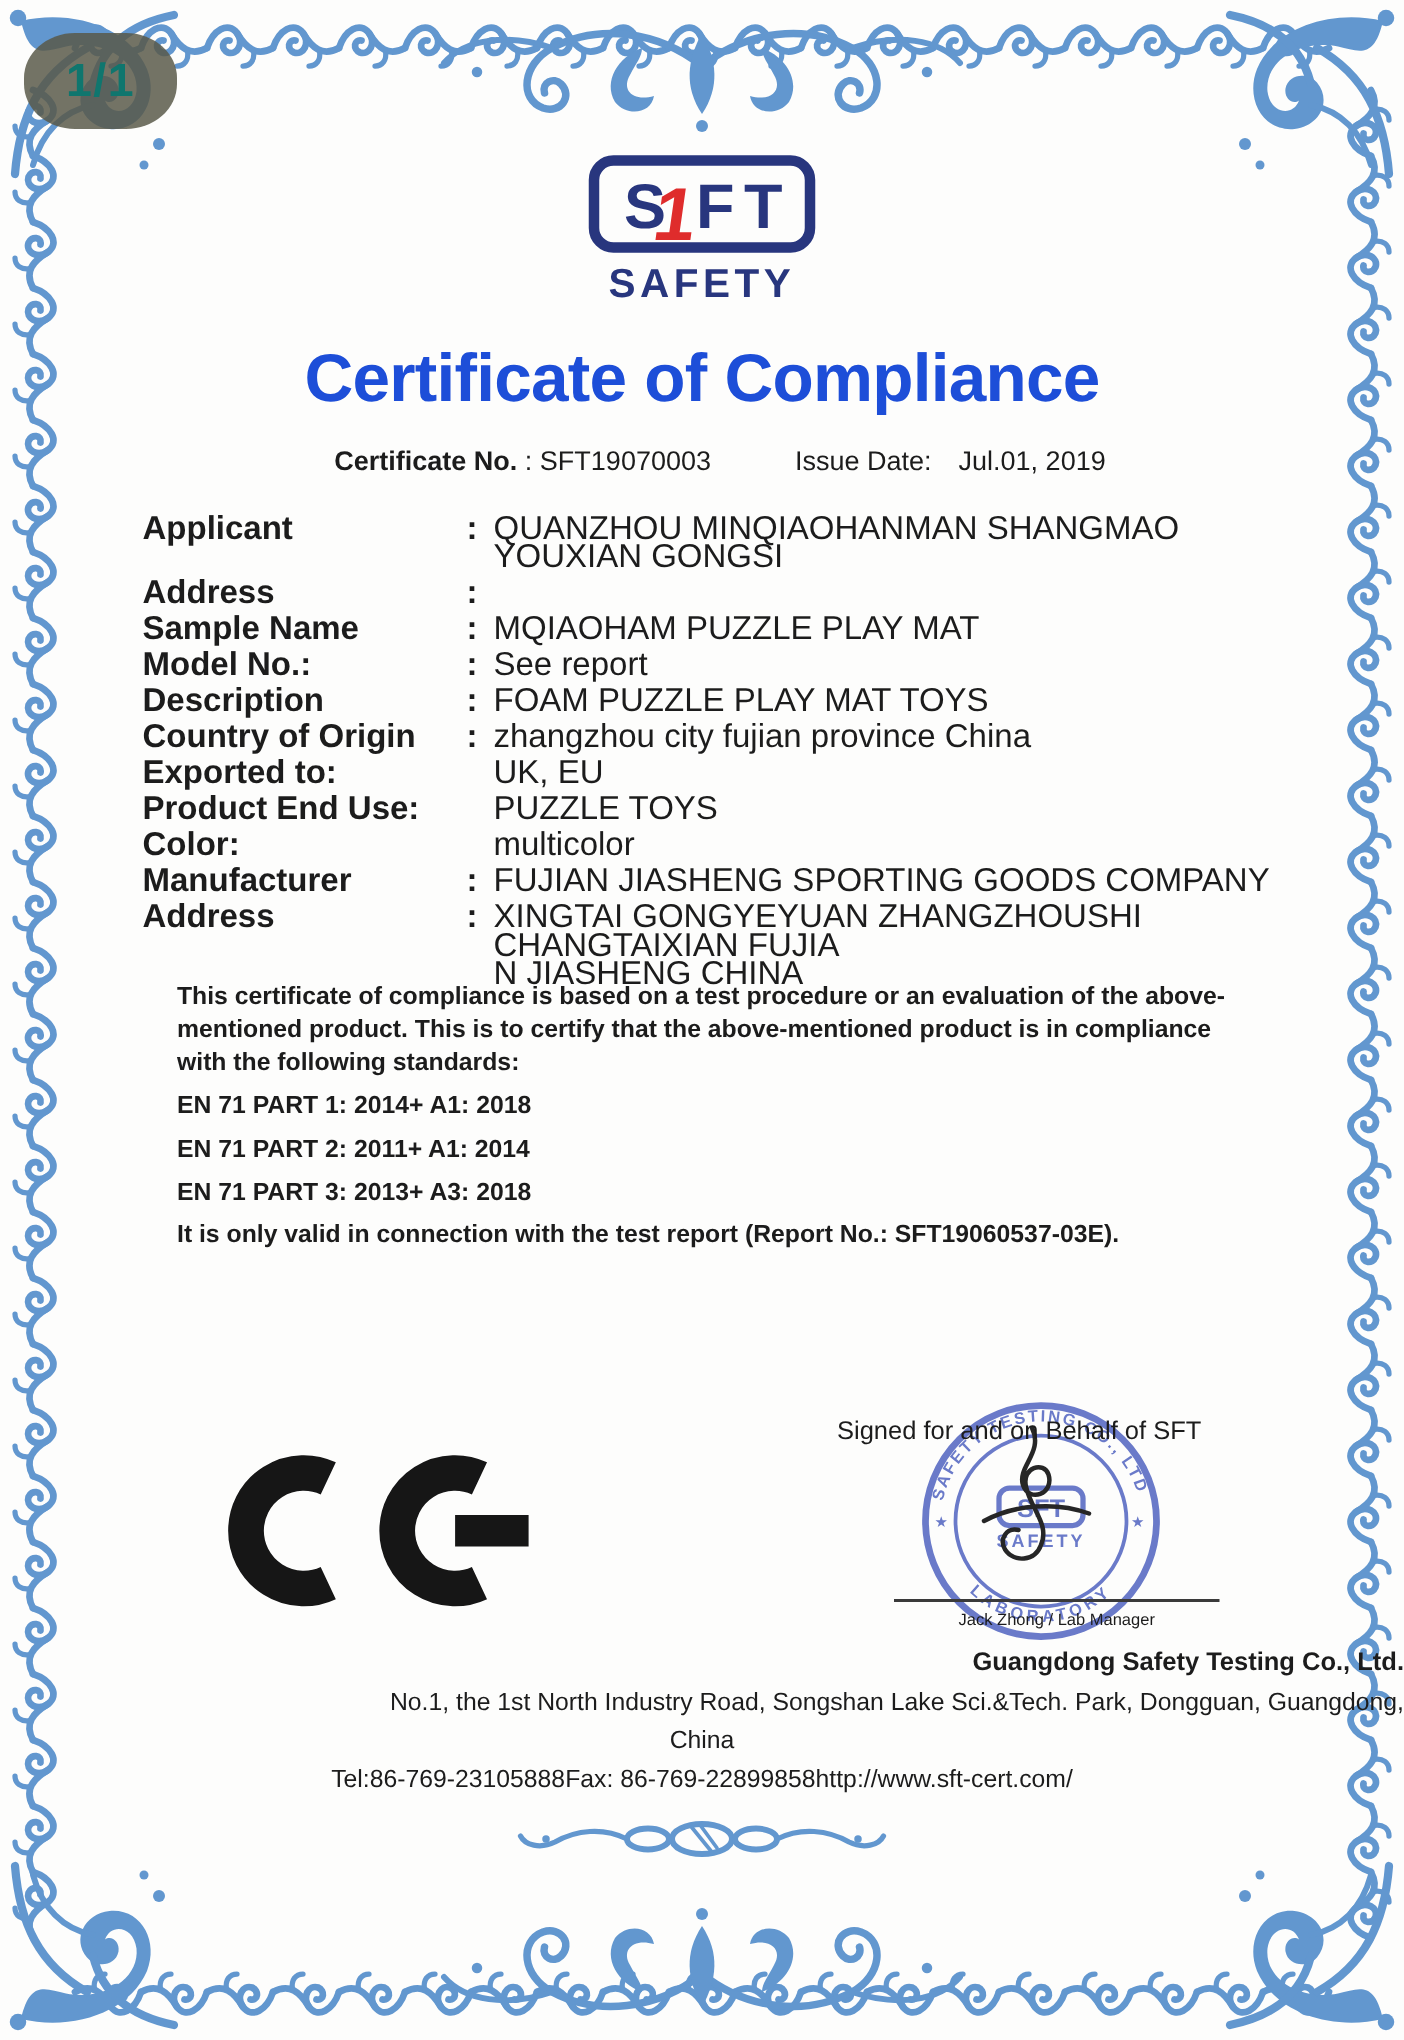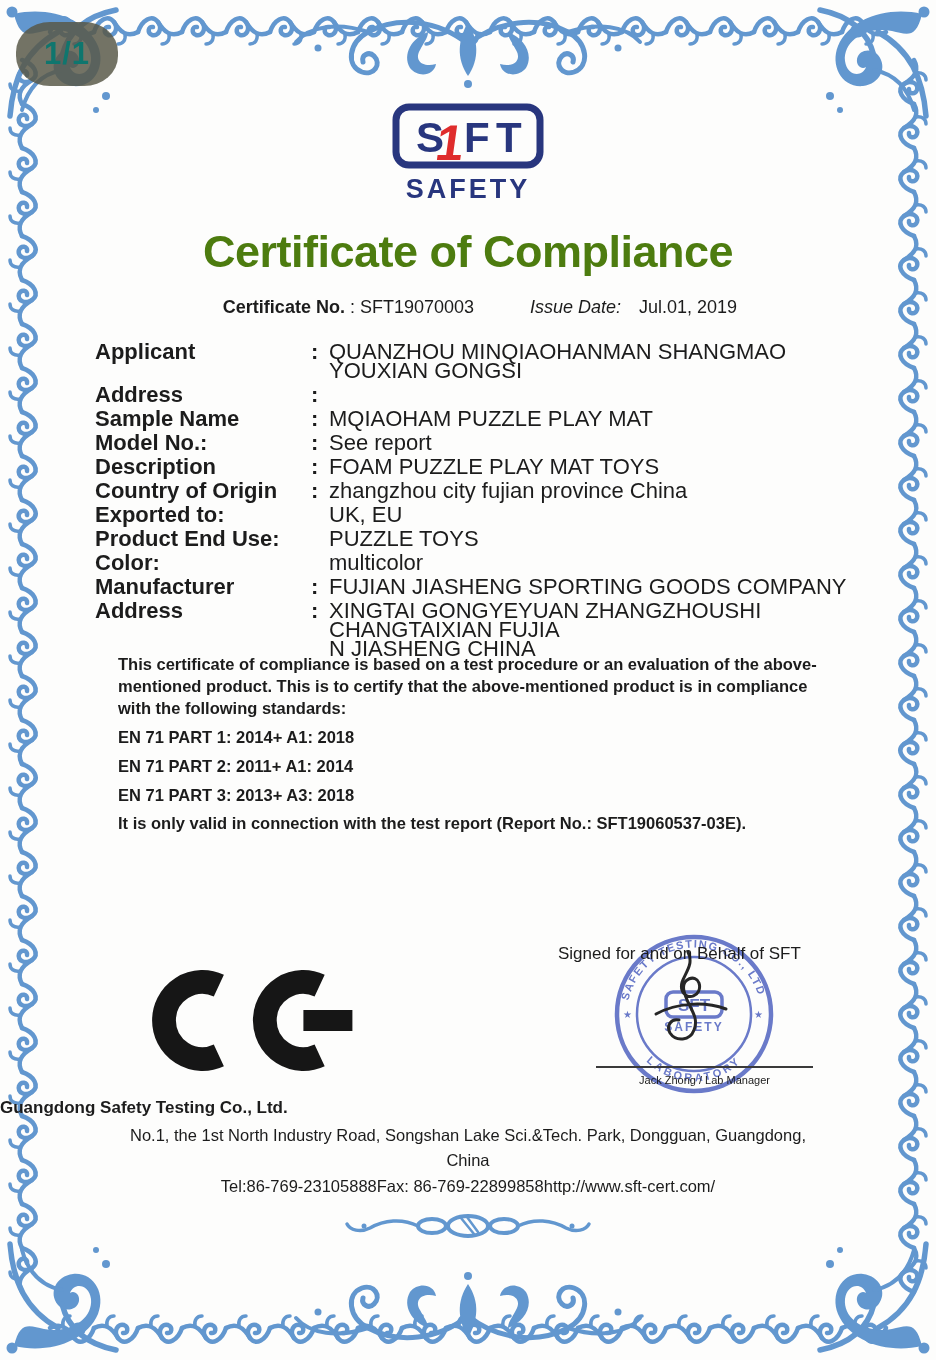--- a/index.html
+++ b/index.html
@@ -16,46 +16,46 @@
     display:flex;align-items:center;justify-content:center;
     color:#0f766e;font-size:31px;font-weight:bold;letter-spacing:1px;
   }
   
   .border-svg{left:0;top:0;z-index:1;}
   .content{position:absolute;inset:0;z-index:2;}
   
   .logo{left:390px;top:102px;}
   
   .title{left:0;top:226px;width:936px;text-align:center;
-    font-size:45px;font-weight:bold;letter-spacing:-.5px;color:#4d7c0f;}
+    font-size:45px;font-weight:bold;letter-spacing:-.5px;color:#1d4ed8;}
   .certline{left:12px;top:297px;width:936px;display:flex;justify-content:center;gap:56px;
     font-size:18px;}
   .certline .lbl{font-weight:bold;}
   .certline .pre{white-space:pre;}
-  .issue .il{margin-right:18px;font-style:italic;}
+  .issue .il{margin-right:18px;}
   
   .fields{left:95px;top:342px;width:760px;font-size:22px;line-height:19px;}
   .frow{display:grid;grid-template-columns:216px 18px 1fr;margin-bottom:5px;}
   .flabel{font-weight:bold;}
   .fsep{font-weight:bold;}
   .fvalue .v2{display:block;}
   
   .statement{left:118px;top:653px;width:712px;font-weight:bold;font-size:16.5px;line-height:22px;}
   .std{margin-top:7px;}
   .std.first{margin-top:0;}
   .validity{margin-top:6px;}
   
   .signedfor{left:558px;top:944px;font-size:17px;z-index:3;}
   .stamp{left:608px;top:928px;z-index:2;}
   .ce{left:148px;top:948px;}
   .sigline{left:596px;top:1066px;width:217px;border-top:2px solid #3a3a3a;z-index:3;}
   .signer{left:576px;top:1074px;width:257px;text-align:center;font-size:11px;z-index:3;}
   
-  .f-company{left:0;top:1098px;width:936px;text-align:left;font-weight:bold;font-size:17px;}
-  .f-addr1{left:0;top:1126px;width:936px;text-align:center;font-size:16.5px;}
+  .f-company{left:0;top:1098px;width:936px;text-align:right;font-weight:bold;font-size:17px;}
+  .f-addr1{left:0;top:1126px;width:936px;text-align:right;font-size:16.5px;}
   .f-addr2{left:0;top:1151px;width:936px;text-align:center;font-size:16.5px;}
   .f-contacts{left:0;top:1177px;width:936px;display:flex;justify-content:center;font-size:16.5px;}
   text,textPath{font-family:"Liberation Sans", sans-serif;}
 </style>
 </head>
 <body>
 
 <svg class="abs border-svg" width="936" height="1360" viewBox="0 0 936 1360" aria-hidden="true">
   <defs>
     <g id="u" fill="none" stroke="#6297cf" stroke-width="4.5" stroke-linecap="round">

